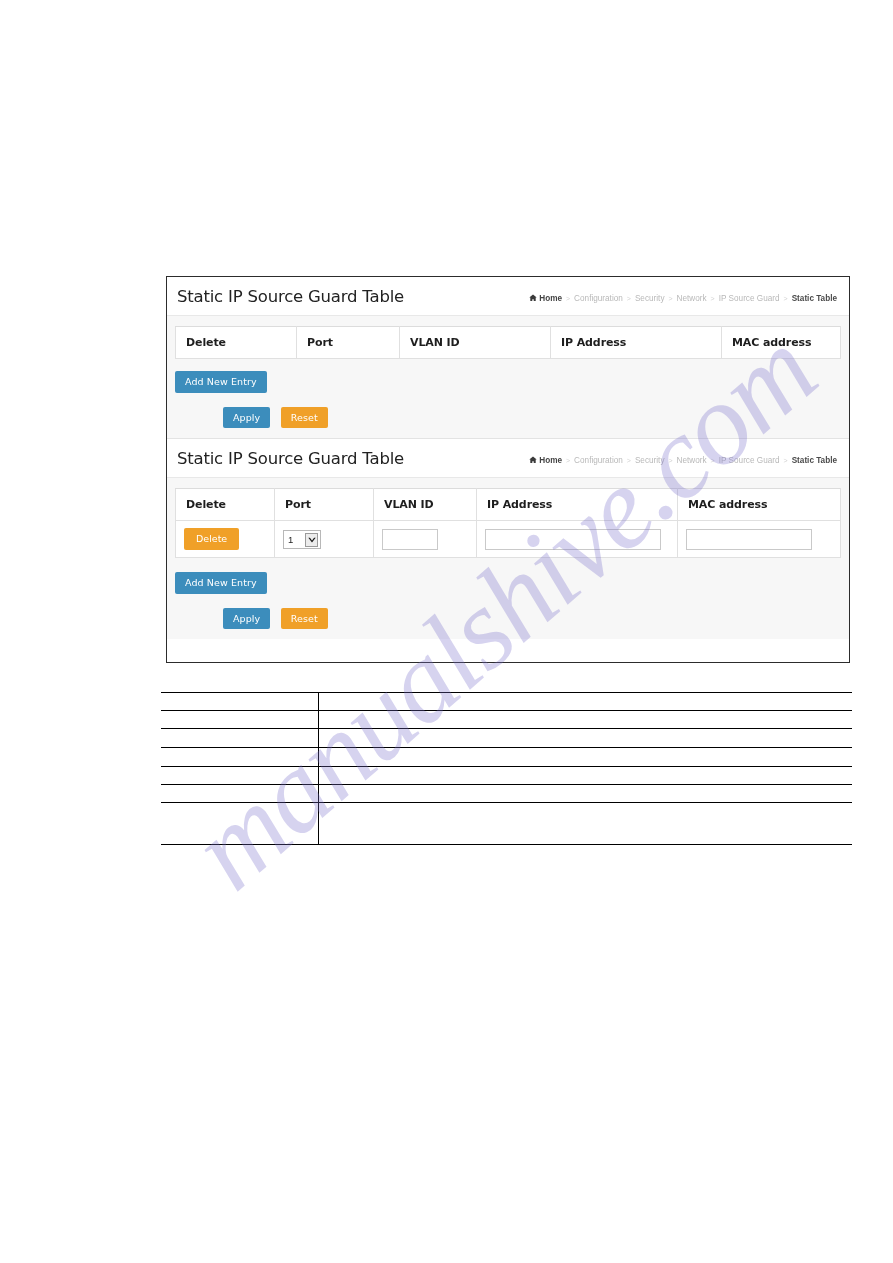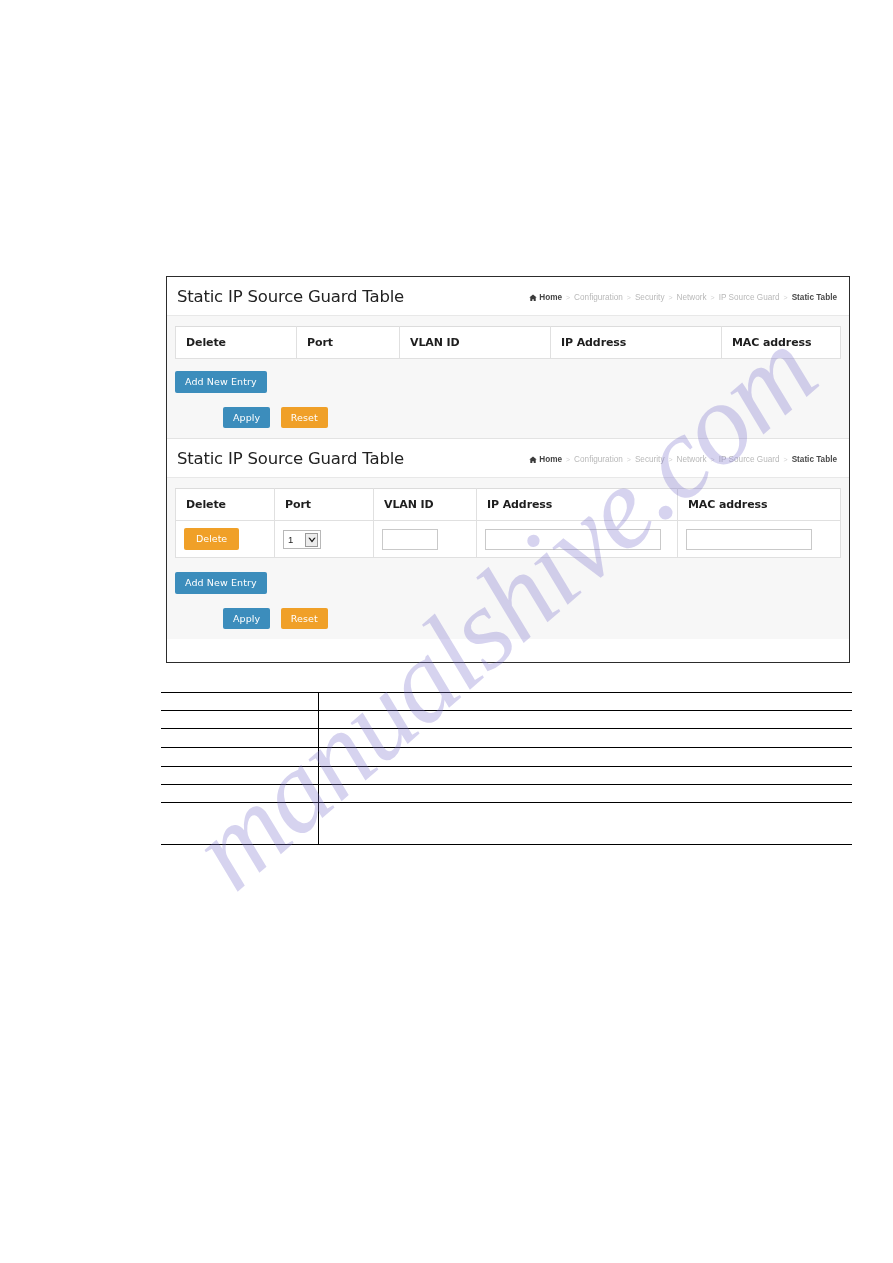--- a/index.html
+++ b/index.html
@@ -97,21 +97,21 @@
     white-space: nowrap;
     padding-right: 2px;
   }
   .crumb {
     color: #b9b9b9;
   }
   .crumb.home {
     color: #444444;
     font-weight: 700;
     display: inline-flex;
-    align-items: flex-end;
+    align-items: flex-start;
     gap: 2px;
   }
   .crumb.active {
     color: #4a4a4a;
     font-weight: 700;
   }
   .crumb-sep {
     color: #d2d2d2;
     font-size: 7px;
   }

